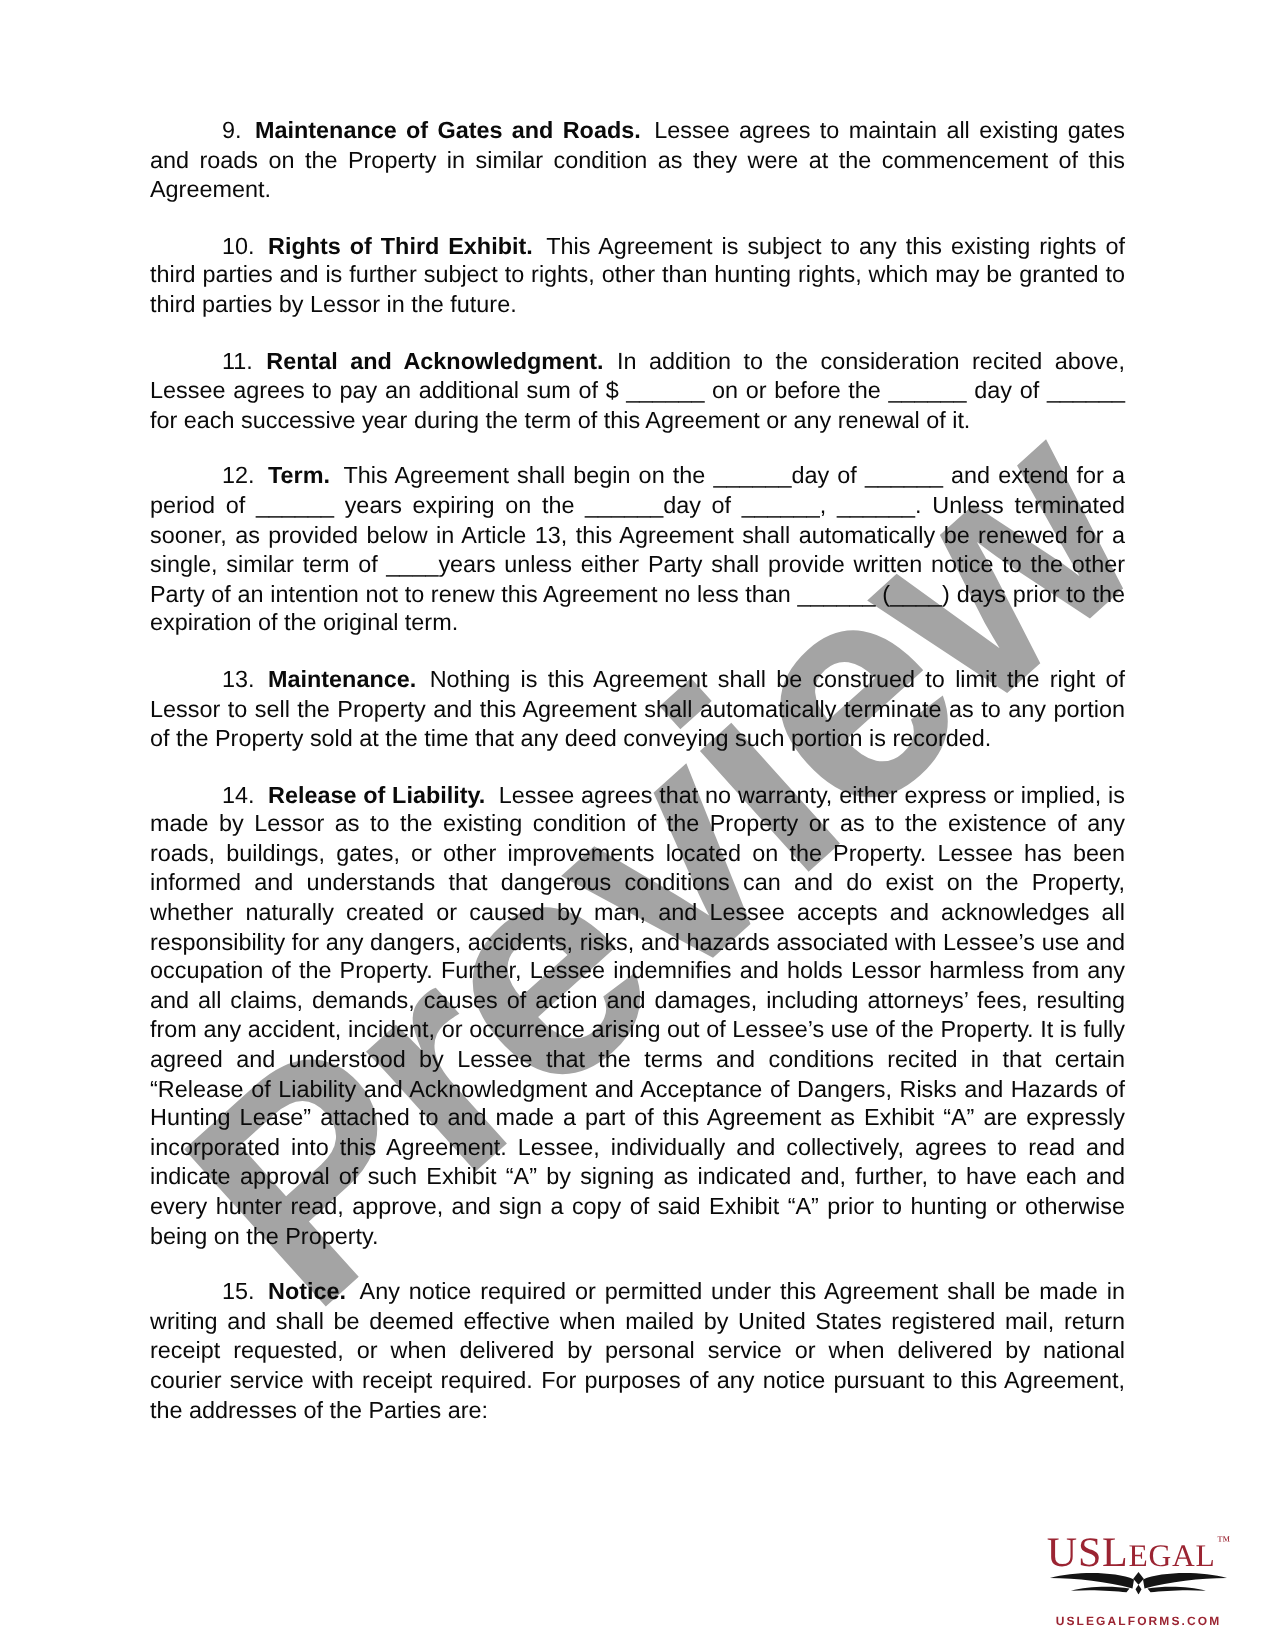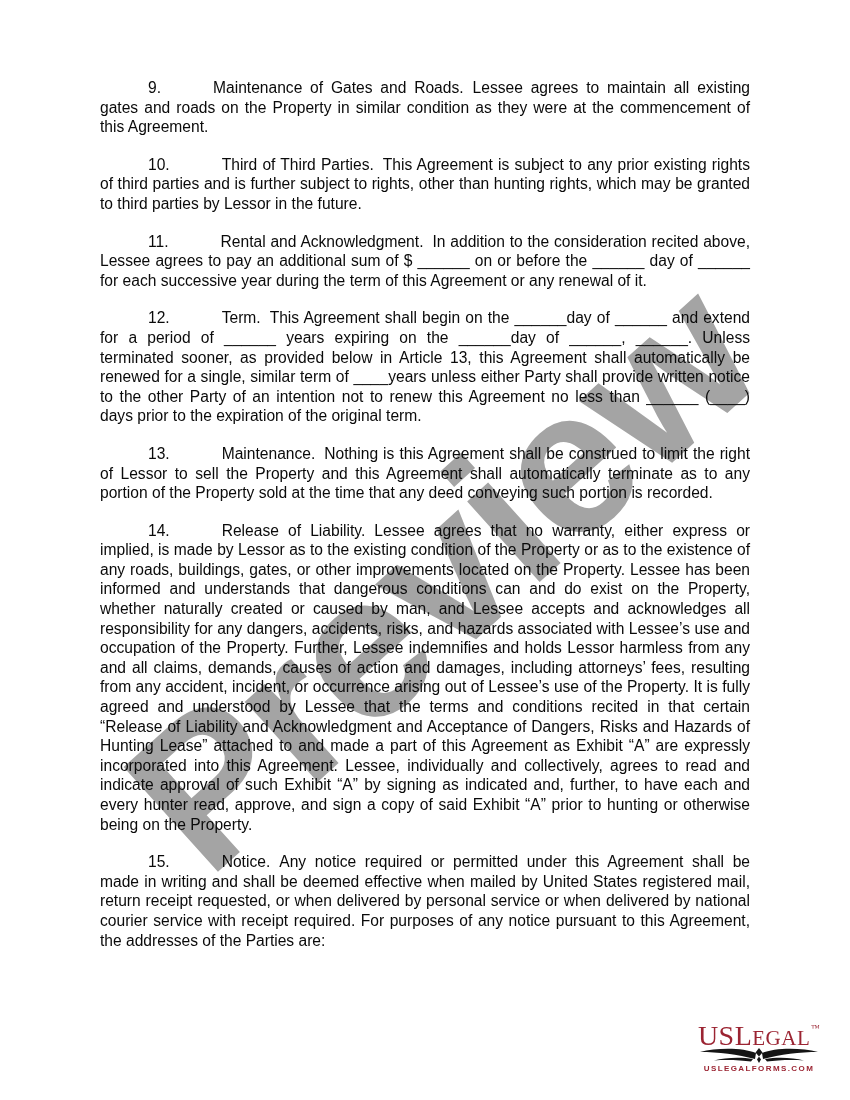--- a/index.html
+++ b/index.html
@@ -33,21 +33,21 @@
     padding:78px 100px 0 100px;
     font-size:15.6px;
     line-height:19.6px;
   }
   .para{
     margin:0 0 18px 0;
     text-align:justify;
     text-indent:48px;
   }
   .pnum{margin-right:9px;}
-  .phead{font-weight:normal;margin-right:9px;margin-left:43px;}
+  .phead{font-weight:bold;margin-right:9px;}
   .address-row{
     display:flex;
     margin-top:10px;
     text-align:left;
   }
   .address-row .addr-lessor{width:345px;flex:0 0 345px;}
   .logo{
     position:absolute;
     right:24px;top:1022px;
     width:134px;
@@ -62,38 +62,38 @@
   }
   .logo-main{font-size:28px;letter-spacing:0.5px;margin-top:40px;}
   .logo-small{font-size:21px;letter-spacing:0.5px;}
   .logo-tm{font-size:9px;vertical-align:14px;margin-left:1px;}
   .logo-wings{margin-top:-2px;color:#141414;line-height:0;}
   .logo-site{
     font-size:8px;
     font-weight:bold;
     letter-spacing:1.4px;
     color:#9b2432;
-    margin-top:1px;
+    margin-top:13px;
   }
 </style>
 </head>
 <body>
 
 <div class="page">
 
   <div class="watermark" style="color: rgb(164, 164, 164);">Preview</div>
 
   <div class="content">
     <div id="paragraphs">
   <p class="para">
     <span class="pnum">9.</span><b class="phead">Maintenance of Gates and Roads.</b><span class="pbody">Lessee agrees to maintain all existing gates and roads on the Property in similar condition as they were at the commencement of this Agreement.</span>
   </p>
 
   <p class="para">
-    <span class="pnum">10.</span><b class="phead">Third of Third Parties.</b><span class="pbody">This Agreement is subject to any prior existing rights of third parties and is further subject to rights, other than hunting rights, which may be granted to third parties by Lessor in the future.</span>
+    <span class="pnum">10.</span><b class="phead">Rights of Third Exhibit.</b><span class="pbody">This Agreement is subject to any this existing rights of third parties and is further subject to rights, other than hunting rights, which may be granted to third parties by Lessor in the future.</span>
   </p>
 
   <p class="para">
     <span class="pnum">11.</span><b class="phead">Rental and Acknowledgment.</b><span class="pbody">In addition to the consideration recited above, Lessee agrees to pay an additional sum of $ ______ on or before the ______ day of ______ for each successive year during the term of this Agreement or any renewal of it.</span>
   </p>
 
   <p class="para">
     <span class="pnum">12.</span><b class="phead">Term.</b><span class="pbody">This Agreement shall begin on the ______day of ______ and extend for a period of ______ years expiring on the ______day of ______, ______.  Unless terminated sooner, as provided below in Article 13, this Agreement shall automatically be renewed for a single, similar term of ____years unless either Party shall provide written notice to the other Party of an intention not to renew this Agreement no less than ______ (____) days prior to the expiration of the original term.</span>
   </p>
 

